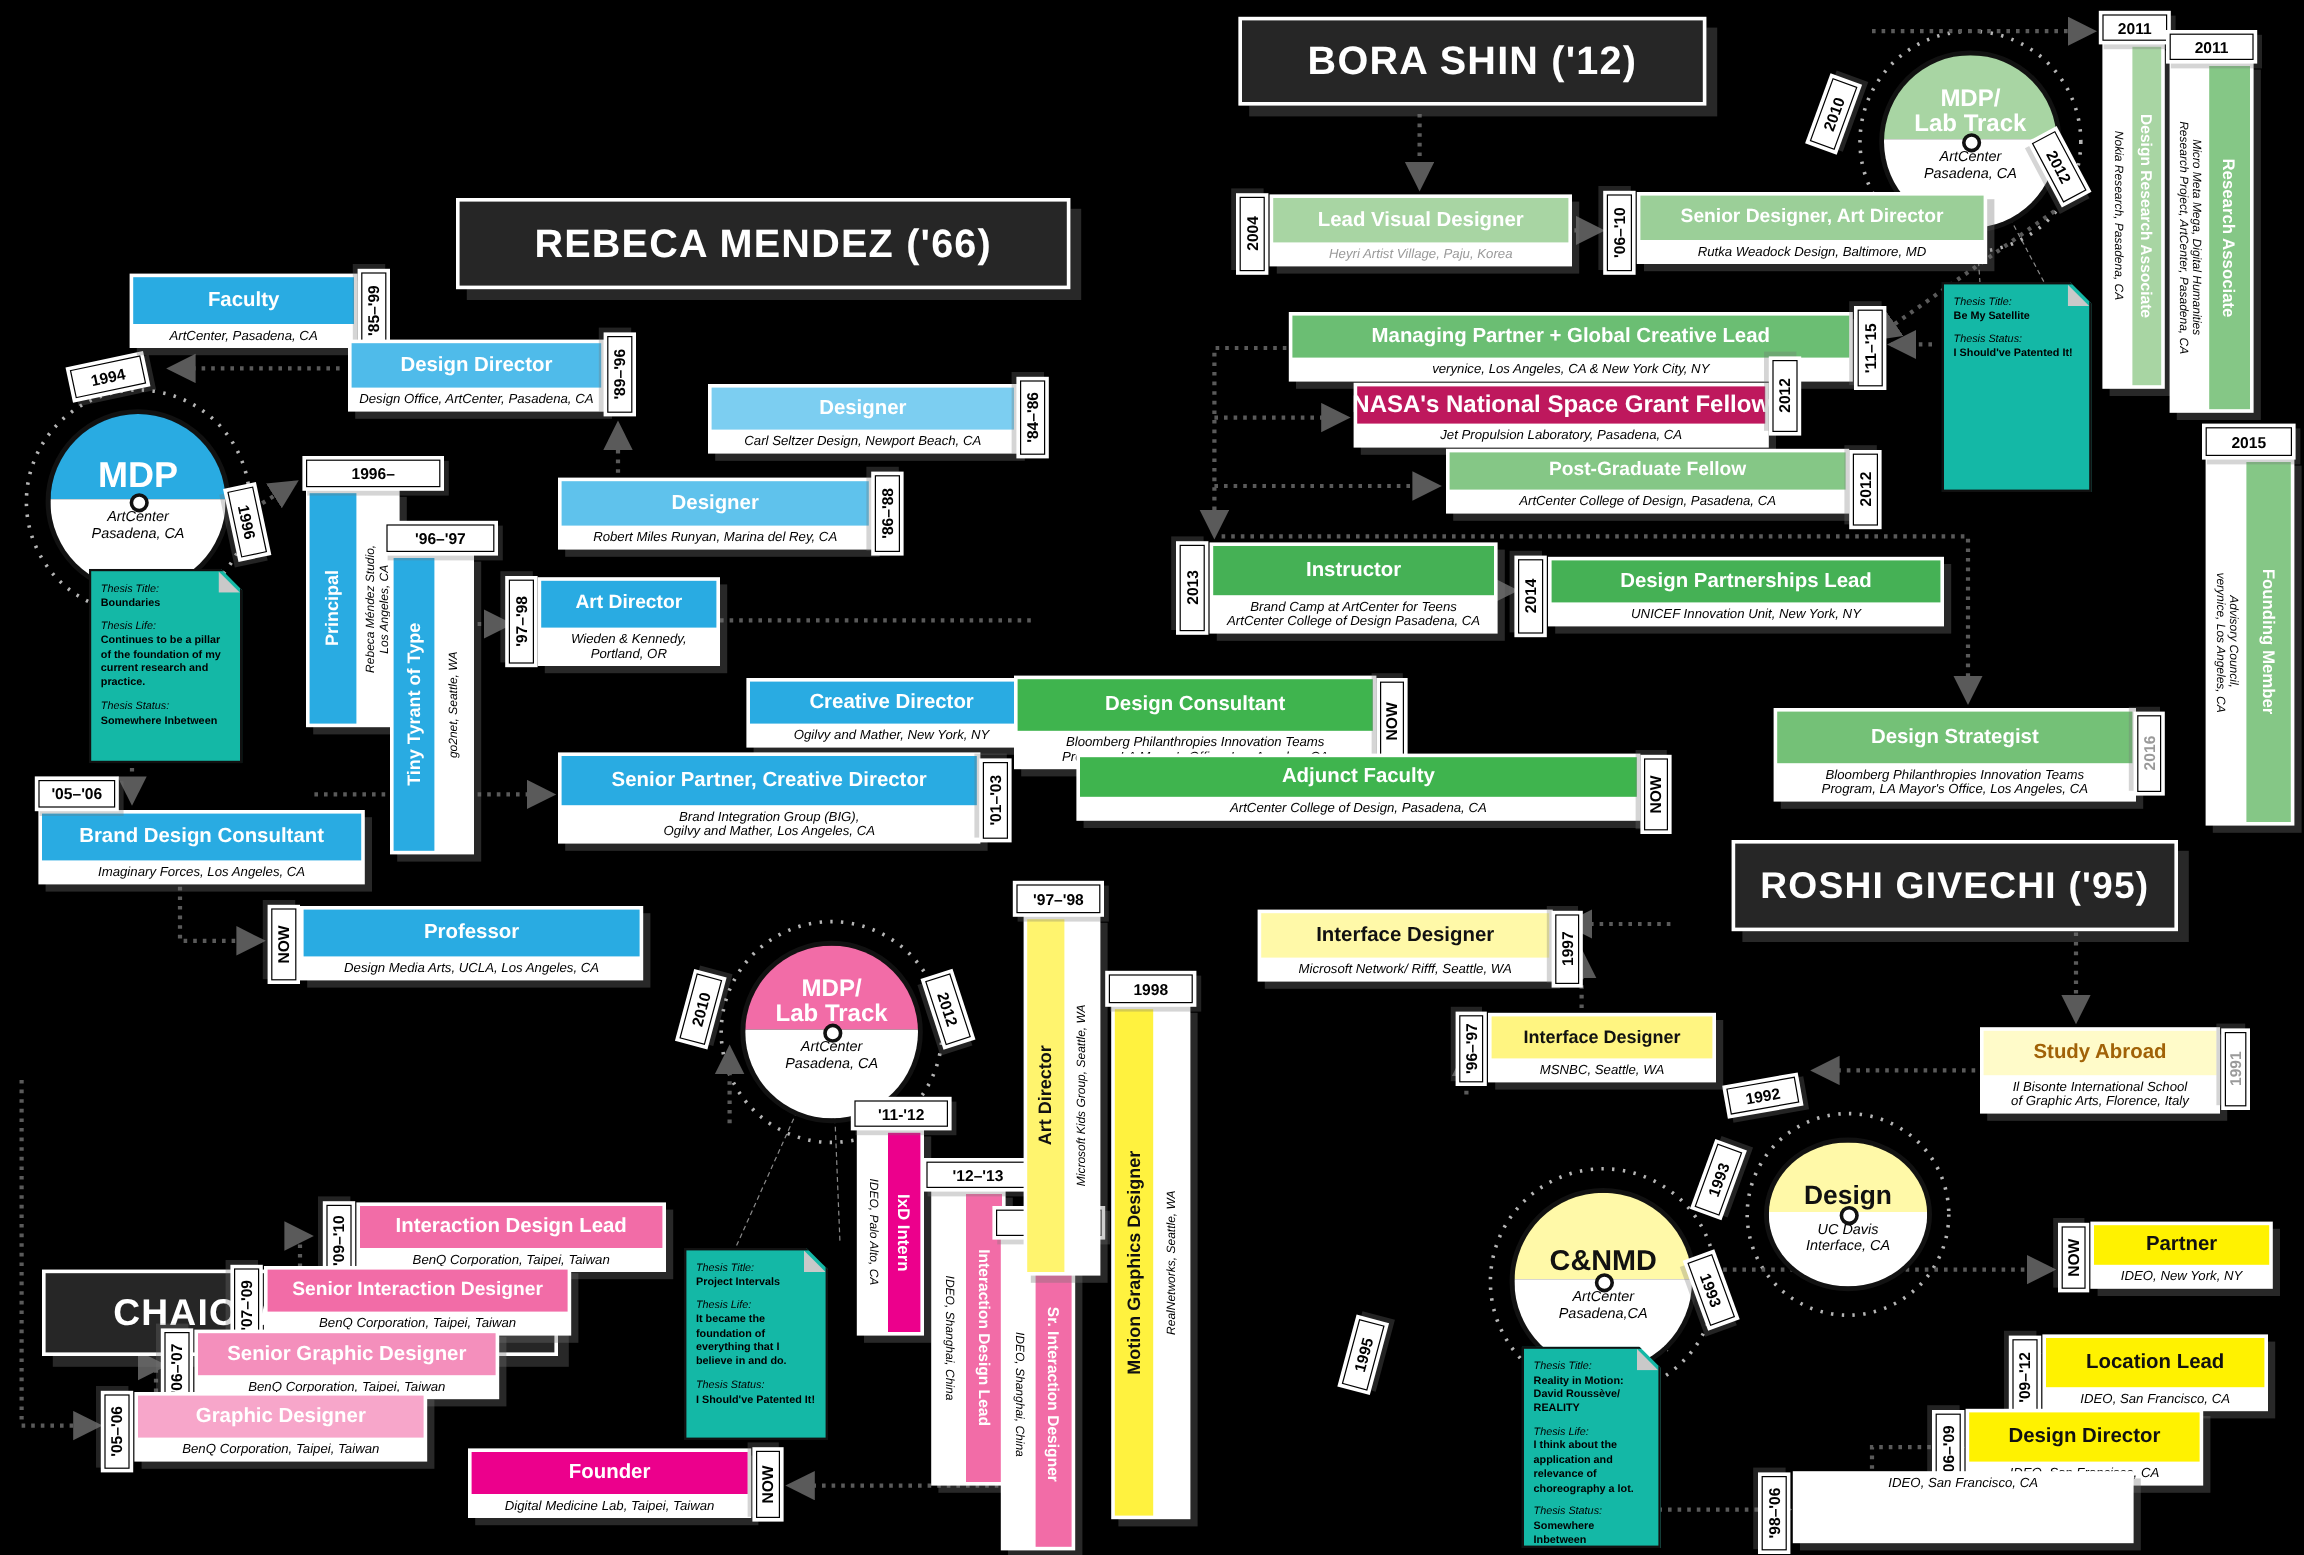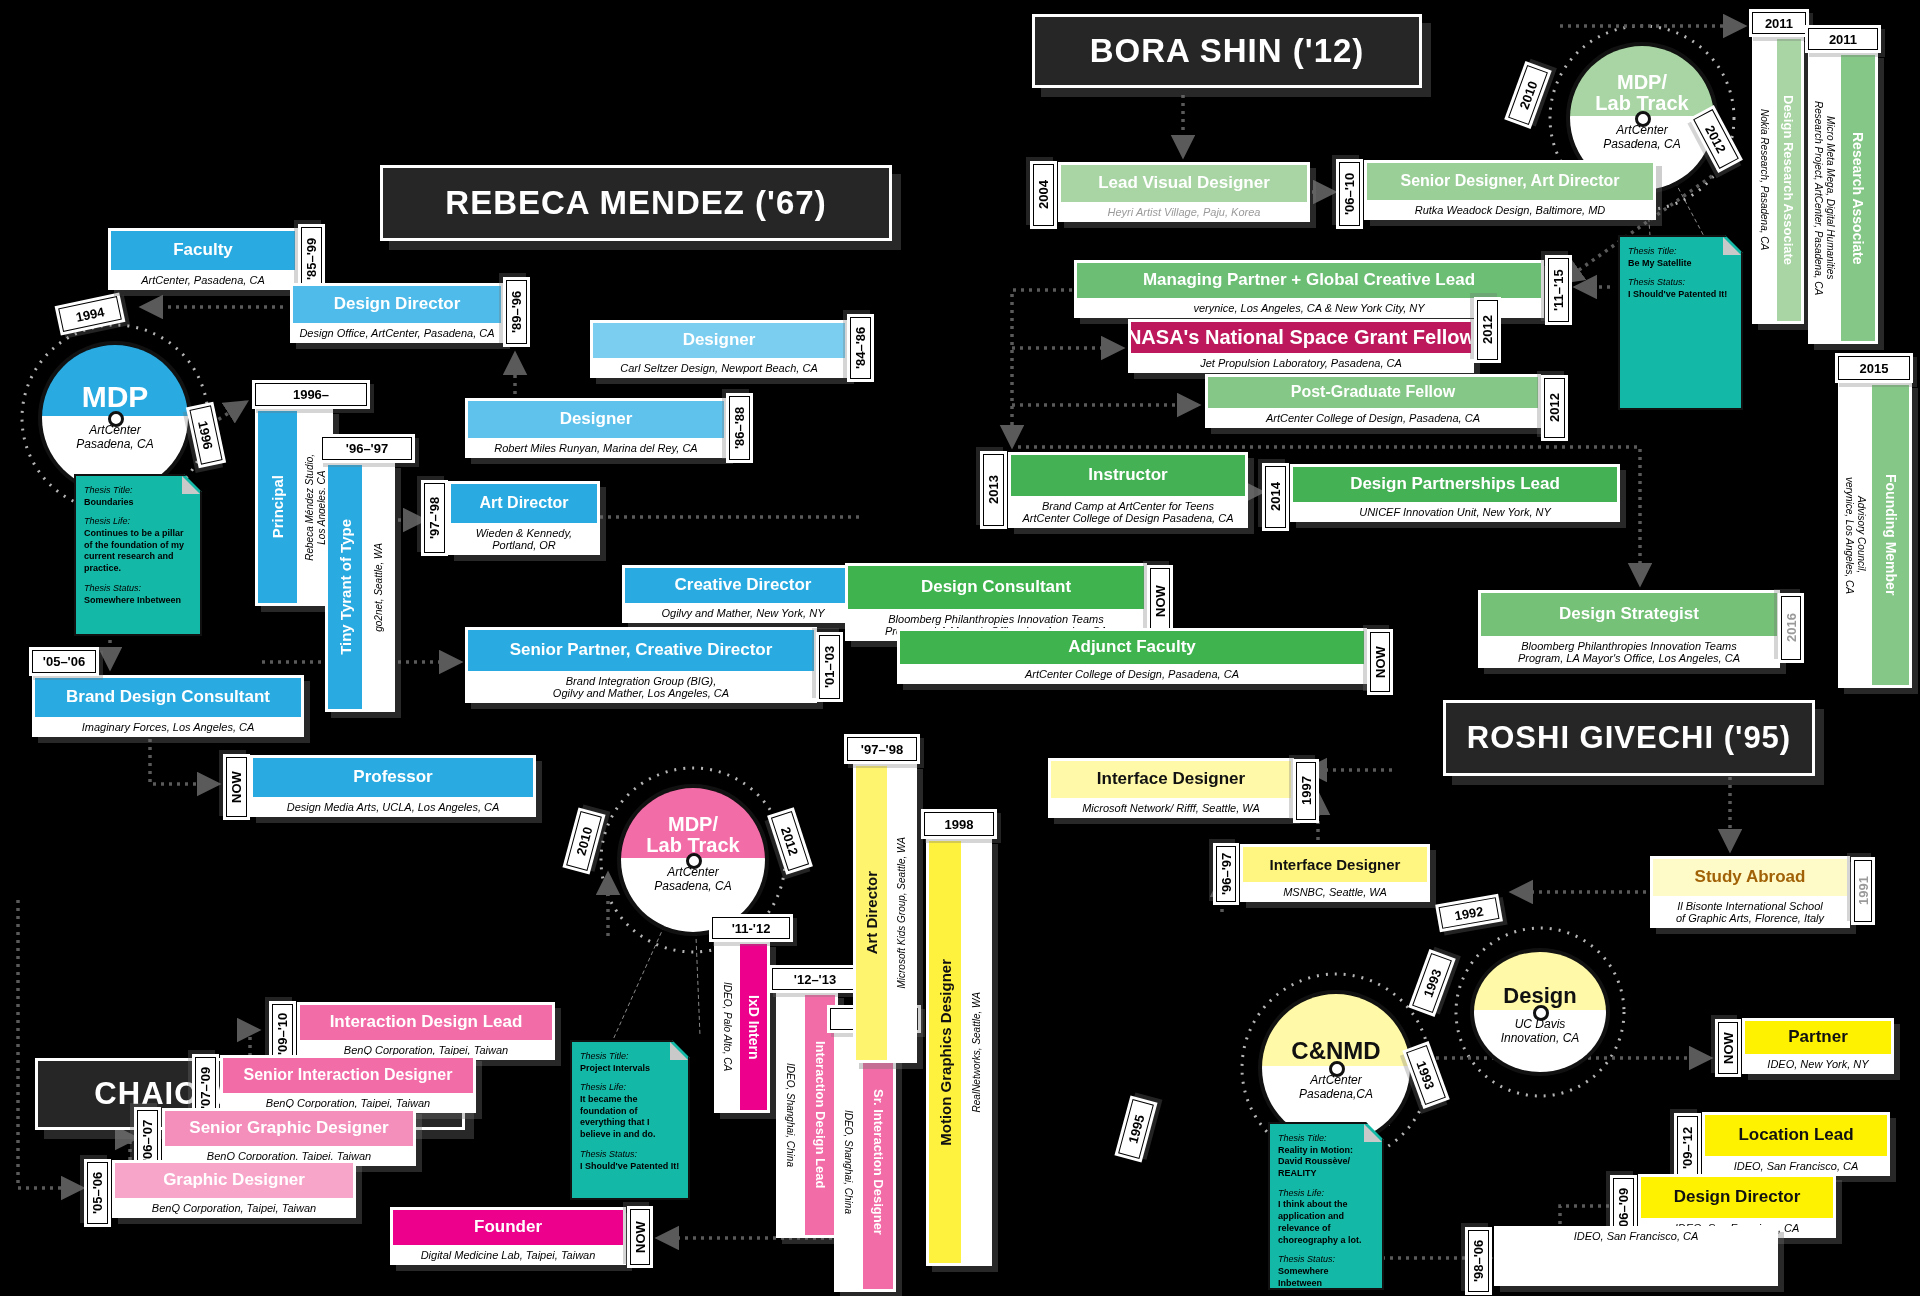--- a/index.html
+++ b/index.html
@@ -93,21 +93,21 @@
       <path d="M1730,777 L1730,850" fill="none" stroke="#5a5a5a" stroke-width="3.5" stroke-dasharray="3 5" marker-end="url(#ah)"></path>
       <path d="M1646,892 L1512,892" fill="none" stroke="#5a5a5a" stroke-width="3.5" stroke-dasharray="3 5" marker-end="url(#ah)"></path>
       <path d="M1392,770 L1306,770" fill="none" stroke="#5a5a5a" stroke-width="3.5" stroke-dasharray="3 5" marker-end="url(#ah)"></path>
       <path d="M1318,840 L1318,794" fill="none" stroke="#5a5a5a" stroke-width="3.5" stroke-dasharray="3 5" marker-end="url(#ah)"></path>
       <path d="M1222,912 L1222,876" fill="none" stroke="#5a5a5a" stroke-width="3.5" stroke-dasharray="3 5" marker-end="url(#ah)"></path>
       <path d="M1420,1058 L1710,1058" fill="none" stroke="#5a5a5a" stroke-width="3.5" stroke-dasharray="3 5" marker-end="url(#ah)"></path>
       <path d="M1310,1258 L1490,1258" fill="none" stroke="#5a5a5a" stroke-width="3.5" stroke-dasharray="3 5" marker-end="url(#ah)"></path>
       <path d="M1560,1232 L1560,1206 L1634,1206" fill="none" stroke="#5a5a5a" stroke-width="3.5" stroke-dasharray="3 5" marker-end="url(#ah)"></path>
       <path d="M1680,1152 L1680,1128 L1698,1128" fill="none" stroke="#5a5a5a" stroke-width="3.5" stroke-dasharray="3 5" marker-end="url(#ah)"></path>
     </svg>
-    <div class="sec-title" style="position: absolute; left: 380px; top: 165px; width: 512px; height: 76px; font-size: 33px;">REBECA MENDEZ ('67)</div>
+    <div class="sec-title" style="position: absolute; left: 380px; top: 165px; width: 512px; height: 76px; font-size: 33px;">REBECA MENDEZ ('66)</div>
     <div class="school" style="position: absolute; left: 38px; top: 341px; width: 154px; height: 154px;">
       <div class="school-top" style="background: rgb(41, 171, 226); font-size: 30px;">MDP</div>
       <div class="school-bot">ArtCenter
 Pasadena, CA</div>
       <div class="school-dot"></div>
     </div>
     <div class="tag" style="position: absolute; left: 60px; top: 302px; width: 60px; height: 24px; transform: rotate(-12deg);">1994</div>
     <div class="tag" style="position: absolute; left: 178px; top: 424px; width: 56px; height: 22px; transform: rotate(78deg);">1996</div>
     <div class="note" style="position: absolute; left: 74px; top: 474px; width: 128px; height: 162px;">
       <div class="flabel">Thesis Title:</div>
@@ -358,21 +358,21 @@
     <div class="school" style="position: absolute; left: 1258px; top: 990px; width: 156px; height: 156px;">
       <div class="school-top" style="background: rgb(255, 249, 168); font-size: 24px; color: rgb(17, 17, 17);">C&amp;NMD</div>
       <div class="school-bot">ArtCenter
 Pasadena,CA</div>
       <div class="school-dot"></div>
     </div>
     <div class="tag" style="position: absolute; left: 1108px; top: 1118px; width: 56px; height: 22px; transform: rotate(-75deg);">1995</div>
     <div class="school" style="position: absolute; left: 1470px; top: 948px; width: 140px; height: 128px; justify-content: center;">
       <div class="school-top" style="background: rgb(255, 249, 168); font-size: 22px; color: rgb(17, 17, 17);">Design</div>
       <div class="school-bot">UC Davis
-Innovation, CA</div>
+Interface, CA</div>
       <div class="school-dot"></div>
     </div>
     <div class="tag" style="position: absolute; left: 1440px; top: 902px; width: 58px; height: 22px; transform: rotate(-10deg);">1992</div>
     <div class="tag" style="position: absolute; left: 1404px; top: 972px; width: 56px; height: 22px; transform: rotate(-70deg);">1993</div>
     <div class="tag" style="position: absolute; left: 1398px; top: 1064px; width: 56px; height: 22px; transform: rotate(70deg);">1993</div>
     <div class="note" style="position: absolute; left: 1268px; top: 1122px; width: 116px; height: 168px;">
       <div class="flabel">Thesis Title:</div>
       <div class="fval">Reality in Motion: David Roussève/ REALITY</div>
       <div class="flabel">Thesis Life:</div>
       <div class="fval">I think about the application and relevance of choreography a lot.</div>

